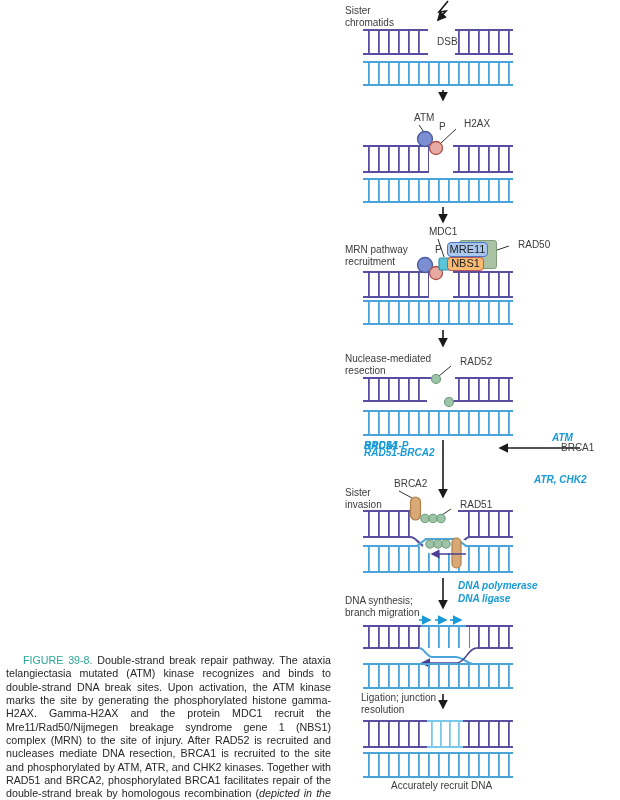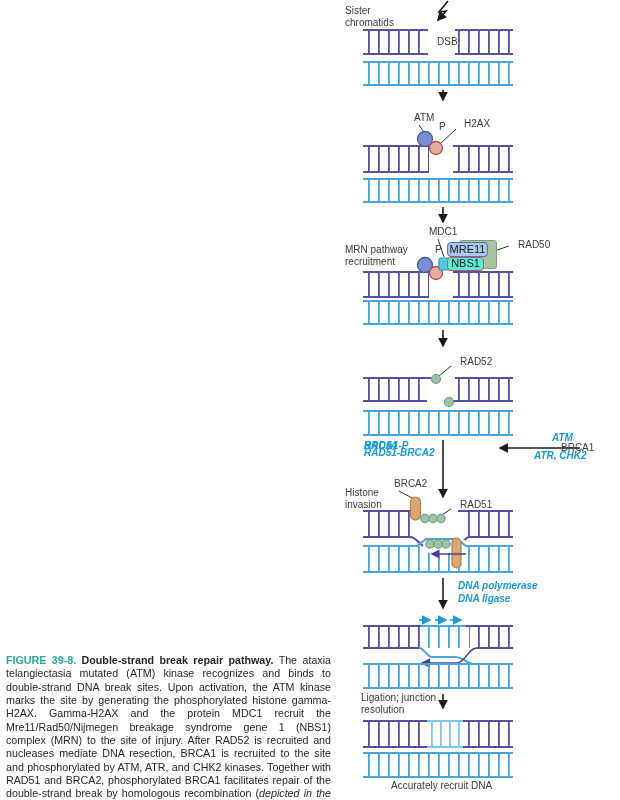--- a/index.html
+++ b/index.html
@@ -5,28 +5,28 @@
   html,body{margin:0;padding:0;background:#fff;}
   #stage{position:relative;width:620px;height:800px;background:#fff;overflow:hidden;
          font-family:"Liberation Sans", sans-serif;}
   #diagram-svg{position:absolute;left:0;top:0;z-index:1;}
   .lbl{position:absolute;z-index:3;font-size:10px;line-height:1.18;color:#3b3b3b;margin-left:8px;}
   .blue-it{color:#179ad6;font-style:italic;font-weight:bold;}
   .pbox{position:absolute;z-index:3;box-sizing:border-box;border-radius:4px;
         font-size:11px;color:#222;text-align:center;}
   #mre11-box{left:447px;top:242px;width:41px;height:15px;background:#aac8ee;
         border:1.4px solid #4a74c4;line-height:12px;z-index:4;}
-  #nbs1-box{left:447px;top:257px;width:37px;height:14px;background:#5eead4;
+  #nbs1-box{left:447px;top:257px;width:37px;height:14px;background:#fdba74;
         border:1.4px solid #c05a50;line-height:11px;z-index:4;}
   #rad50-box{left:459px;top:240px;width:38px;height:29px;background:#a8c2a2;
         border:1.2px solid #7f9d7c;border-radius:3px;z-index:2;}
   #caption{position:absolute;left:6px;top:654px;width:325px;z-index:3;
         font-size:10.7px;line-height:13.35px;color:#272727;text-align:justify;}
-  #caption .figno{color:#2aa89a;font-weight:bold;}
-  #caption .captitle{font-weight:bold;}
+  #caption .figno{color:#2aa89a;font-weight:normal;margin-left:17px;}
+  #caption .captitle{font-weight:normal;}
   #caption .capit{font-style:italic;}
 </style>
 </head>
 <body>
 
 <div id="stage">
 
 <svg id="diagram-svg" width="620" height="800" viewBox="0 0 620 800">
   <defs>
     <pattern id="pP" x="368" width="10" height="8" patternUnits="userSpaceOnUse">
@@ -162,32 +162,34 @@
 
 <div class="lbl" style="left:337px;top:5px;width:72px">Sister chromatids</div>
 <div class="lbl" style="left:429px;top:36px">DSB</div>
 <div class="lbl" style="left:406px;top:112px">ATM</div>
 <div class="lbl" style="left:431px;top:121px">P</div>
 <div class="lbl" style="left:456px;top:118px">H2AX</div>
 <div class="lbl" style="left:421px;top:226px">MDC1</div>
 <div class="lbl" style="left:337px;top:244px;width:92px">MRN pathway recruitment</div>
 <div class="lbl" style="left:427px;top:244px">P</div>
 <div class="lbl" style="left:510px;top:239px">RAD50</div>
+<div class="lbl" style="left:337px;top:353px;width:112px">Nuclease-mediated resection</div>
 <div class="lbl" style="left:452px;top:356px">RAD52</div>
 <div class="lbl blue-it" style="left:356px;top:440px">BRCA1-P</div>
 <div class="lbl blue-it" style="left:356px;top:447px">RAD51-BRCA2</div>
 <div class="lbl blue-it" style="left:356px;top:440px">RAD54</div>
 <div class="lbl blue-it" style="left:544px;top:432px">ATM</div>
-<div class="lbl blue-it" style="left:526px;top:450px">ATR, CHK2</div>
+<div class="lbl blue-it" style="left:526px;top:474px">ATR, CHK2</div>
 <div class="lbl" style="left:553px;top:442px">BRCA1</div>
 <div class="lbl" style="left:386px;top:478px">BRCA2</div>
-<div class="lbl" style="left:337px;top:487px;width:62px">Histone invasion</div>
+<div class="lbl" style="left:337px;top:487px;width:62px">Sister invasion</div>
 <div class="lbl" style="left:452px;top:499px">RAD51</div>
 <div class="lbl blue-it" style="left:450px;top:580px">DNA polymerase</div>
 <div class="lbl blue-it" style="left:450px;top:593px">DNA ligase</div>
+<div class="lbl" style="left:337px;top:595px;width:100px">DNA synthesis; branch migration</div>
 <div class="lbl" style="left:353px;top:692px;width:110px">Ligation; junction resolution</div>
 <div class="lbl" style="left:383px;top:780px">Accurately recruit DNA</div>
 
 <div id="caption">
   <span class="figno">FIGURE 39-8.</span>
   <span class="captitle">Double-strand break repair pathway.</span><span> The ataxia telangiectasia mutated (ATM) kinase recognizes and binds to double-strand DNA break sites. Upon activation, the ATM kinase marks the site by generating the phosphorylated histone gamma-H2AX. Gamma-H2AX and the protein MDC1 recruit the Mre11/Rad50/Nijmegen breakage syndrome gene 1 (NBS1) complex (MRN) to the site of injury. After RAD52 is recruited and nucleases mediate DNA resection, BRCA1 is recruited to the site and phosphorylated by ATM, ATR, and CHK2 kinases. Together with RAD51 and BRCA2, phosphorylated BRCA1 facilitates repair of the double-strand break by homologous recombination (</span><span class="capit">depicted in the figure</span>
 </div>
 
 </div>
 

